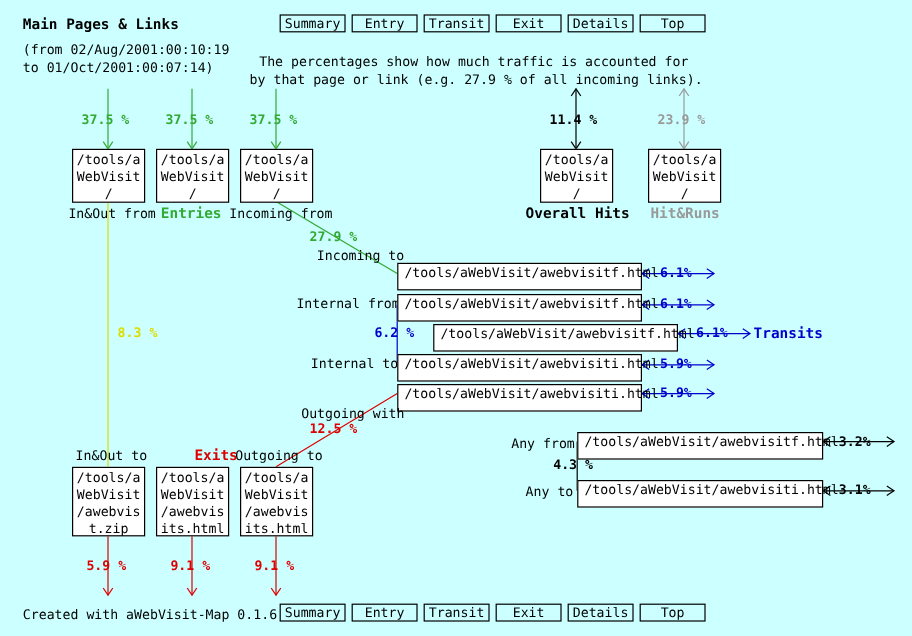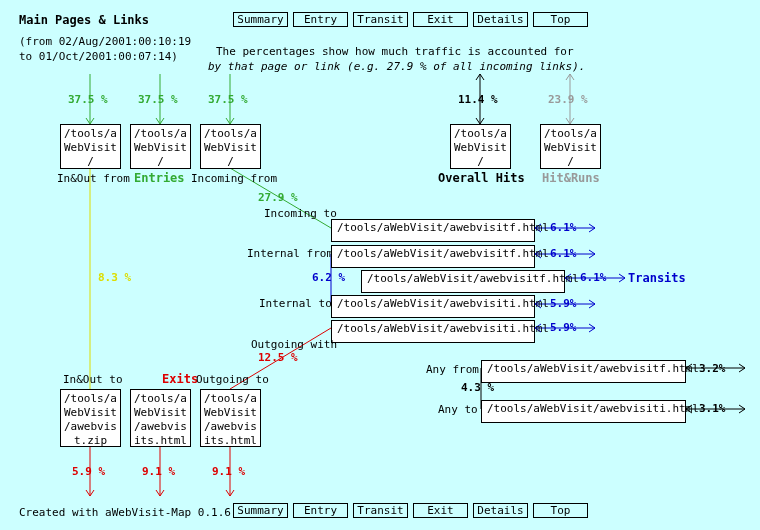--- a/index.html
+++ b/index.html
@@ -80,21 +80,21 @@
       <path d="M692,364 L686,368 L692,372 M739,364 L745,368 L739,372"></path>
     <line x1="686" y1="409" x2="745" y2="409"></line>
       <path d="M692,405 L686,409 L692,413 M739,405 L745,409 L739,413"></path>
   </g>
 </svg>
 
 <div class="abs title" style="left:19px;top:13px;text-align:right;">Main Pages &amp; Links</div>
 <div class="abs" style="left:19px;top:35px;">(from 02/Aug/2001:00:10:19</div>
 <div class="abs" style="left:19px;top:50px;">to 01/Oct/2001:00:07:14)</div>
 <div class="abs" style="left:216px;top:45px;">The percentages show how much traffic is accounted for</div>
-<div class="abs" style="left:208px;top:60px;font-style:italic;">by that page or link (e.g. 27.9 % of all incoming links).</div>
+<div class="abs" style="left:208px;top:60px;">by that page or link (e.g. 27.9 % of all incoming links).</div>
 
 <div class="nav-btn" style="left:233px;top:12px;width:55px;">Summary</div>
 <div class="nav-btn" style="left:293px;top:12px;width:55px;">Entry</div>
 <div class="nav-btn" style="left:353px;top:12px;width:55px;">Transit</div>
 <div class="nav-btn" style="left:413px;top:12px;width:55px;">Exit</div>
 <div class="nav-btn" style="left:473px;top:12px;width:55px;">Details</div>
 <div class="nav-btn" style="left:533px;top:12px;width:55px;">Top</div>
 
 <div class="abs pct green" style="left:68px;top:93px;">37.5 %</div>
 <div class="abs pct green" style="left:138px;top:93px;">37.5 %</div>

